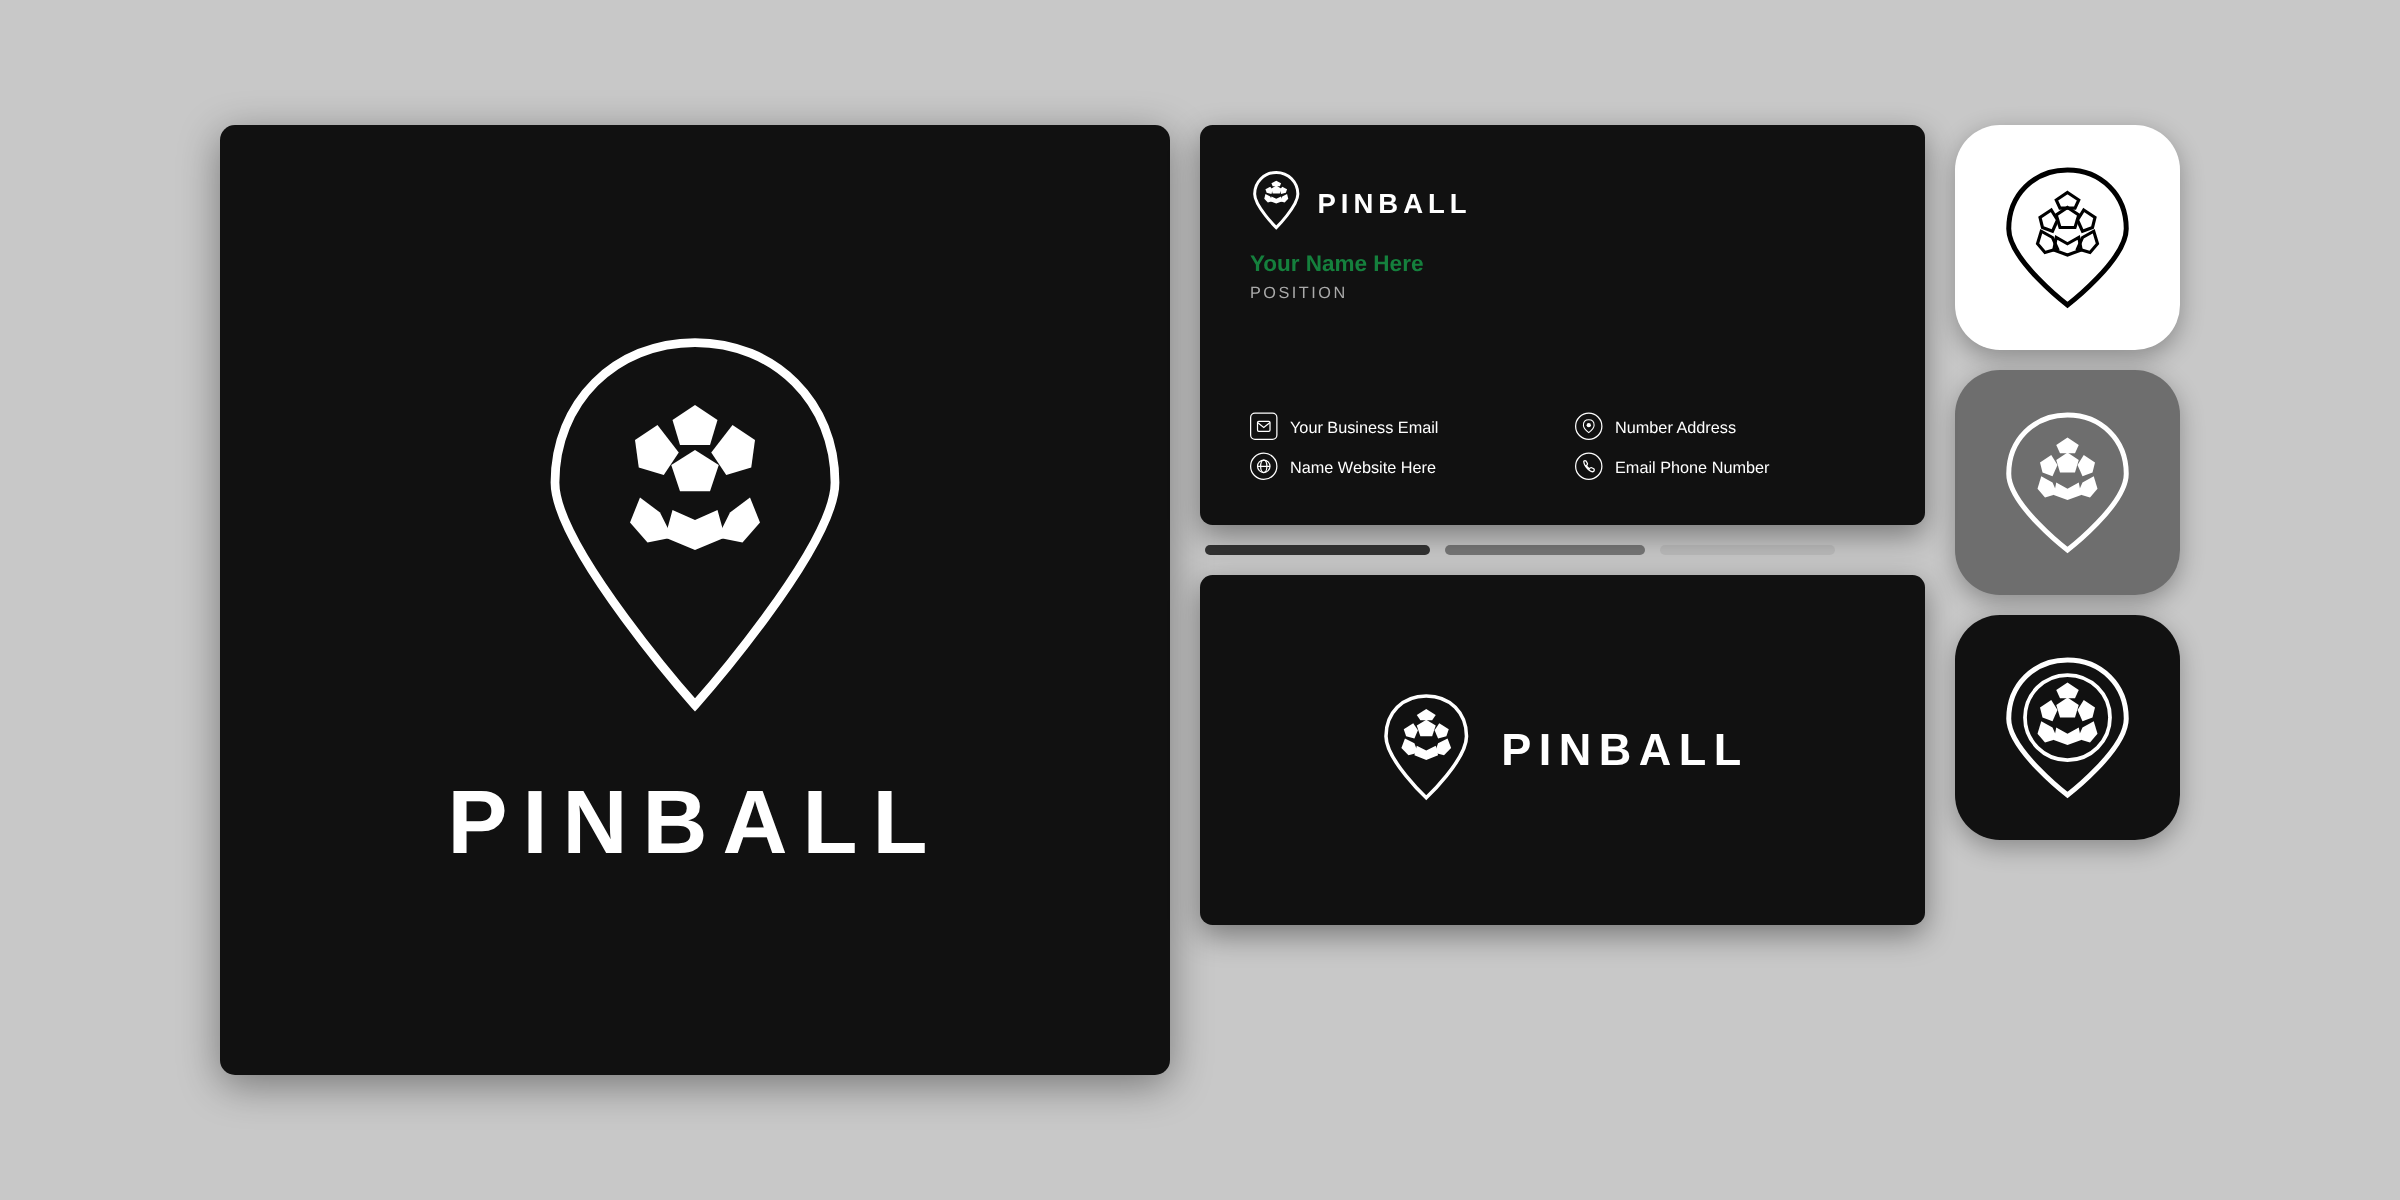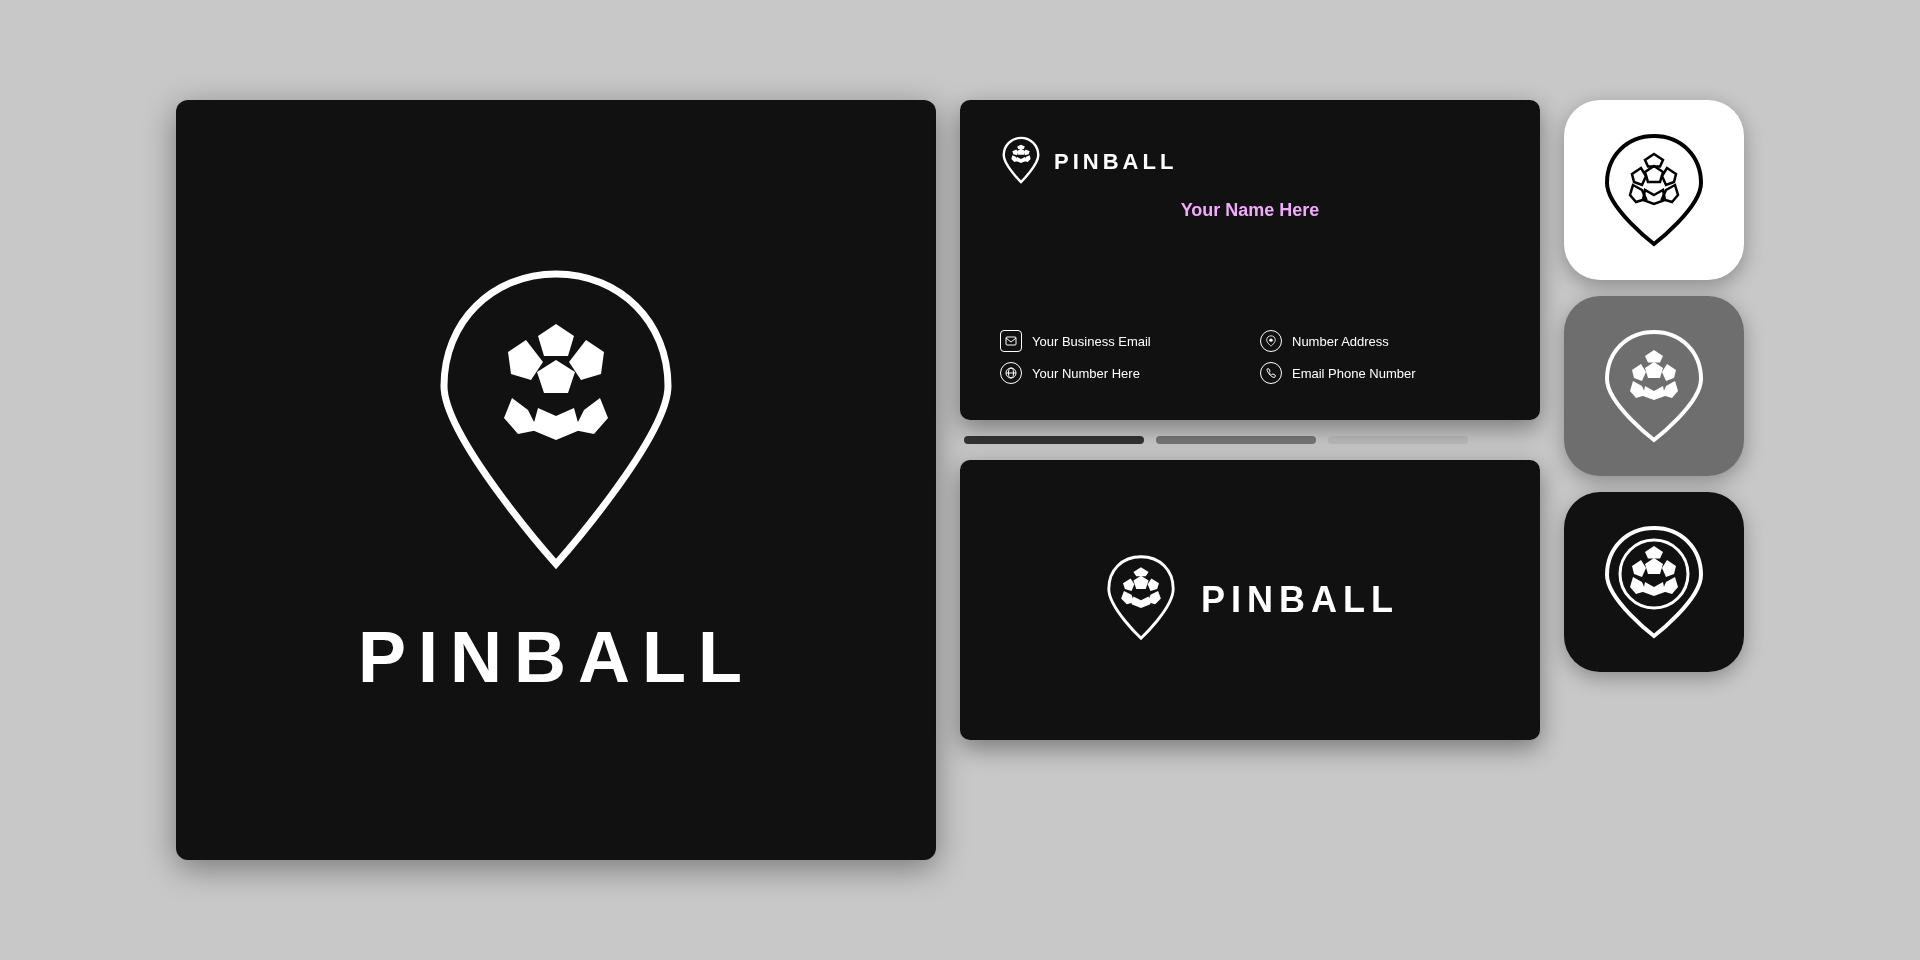--- a/index.html
+++ b/index.html
@@ -94,24 +94,23 @@
       font-weight: 900;
       letter-spacing: 4px;
       font-family: Arial Black, Arial, sans-serif;
     }
 
     .card-person-info {
       margin-top: 12px;
     }
 
     .card-name {
-      color: #f0abfc;
+      color: #15803d;
       font-size: 18px;
       font-weight: 700;
-      text-align: center;
     }
 
     .card-position {
       color: #aaa;
       font-size: 13px;
       letter-spacing: 2px;
       margin-top: 4px;
     }
 
     .card-contact-grid {
@@ -279,20 +278,21 @@
               <polygon points="26,22 30,20 31,24 28,27 24,26" fill="white"></polygon>
               <polygon points="16,22 12,20 11,24 14,27 18,26" fill="white"></polygon>
               <polygon points="21,24 25,22 26,26 21,28 16,26 17,22" fill="white"></polygon>
             </svg>
           </div>
           <span class="card-brand">PINBALL</span>
         </div>
 
         <div class="card-person-info">
           <div class="card-name">Your Name Here</div>
+          <div class="card-position">POSITION</div>
         </div>
       </div>
 
       <div class="card-contact-grid">
 
         <div class="contact-item">
           <div class="contact-icon">
             <svg viewBox="0 0 12 10" fill="white">
                 <rect x="1" y="1" width="10" height="8" rx="1" stroke="white" stroke-width="1" fill="none"></rect>
                 <polyline points="1,2 6,6 11,2" stroke="white" stroke-width="1" fill="none"></polyline>
@@ -312,21 +312,21 @@
         </div>
 
         <div class="contact-item">
           <div class="contact-icon round">
             <svg viewBox="0 0 12 12" fill="none">
                 <circle cx="6" cy="6" r="5" stroke="white" stroke-width="1"></circle>
                 <ellipse cx="6" cy="6" rx="2.5" ry="5" stroke="white" stroke-width="1"></ellipse>
                 <line x1="1" y1="6" x2="11" y2="6" stroke="white" stroke-width="1"></line>
               </svg>
           </div>
-          <span class="contact-text">Your Number Here</span>
+          <span class="contact-text">Name Website Here</span>
         </div>
 
         <div class="contact-item">
           <div class="contact-icon round">
             <svg viewBox="0 0 12 12" fill="none">
                 <path d="M2,2 C2,2 3,1 4,2 L5,4 C5,4 5,5 4,5.5 C4,5.5 5,7 6.5,8 C7,7 8,7 8,7 L10,8 C11,9 10,10 10,10 C8,12 2,6 2,2 Z" stroke="white" stroke-width="1" fill="none"></path>
               </svg>
           </div>
           <span class="contact-text">Email Phone Number</span>
         </div>

